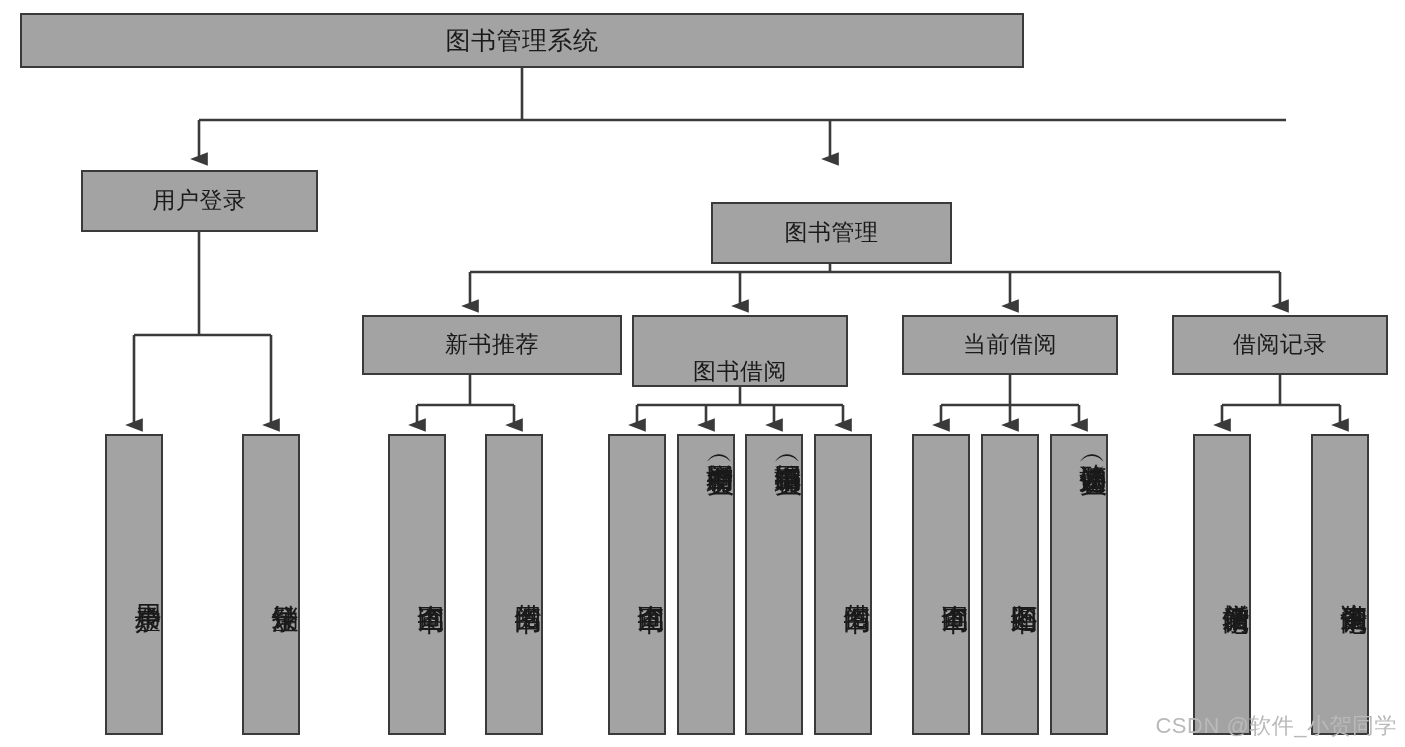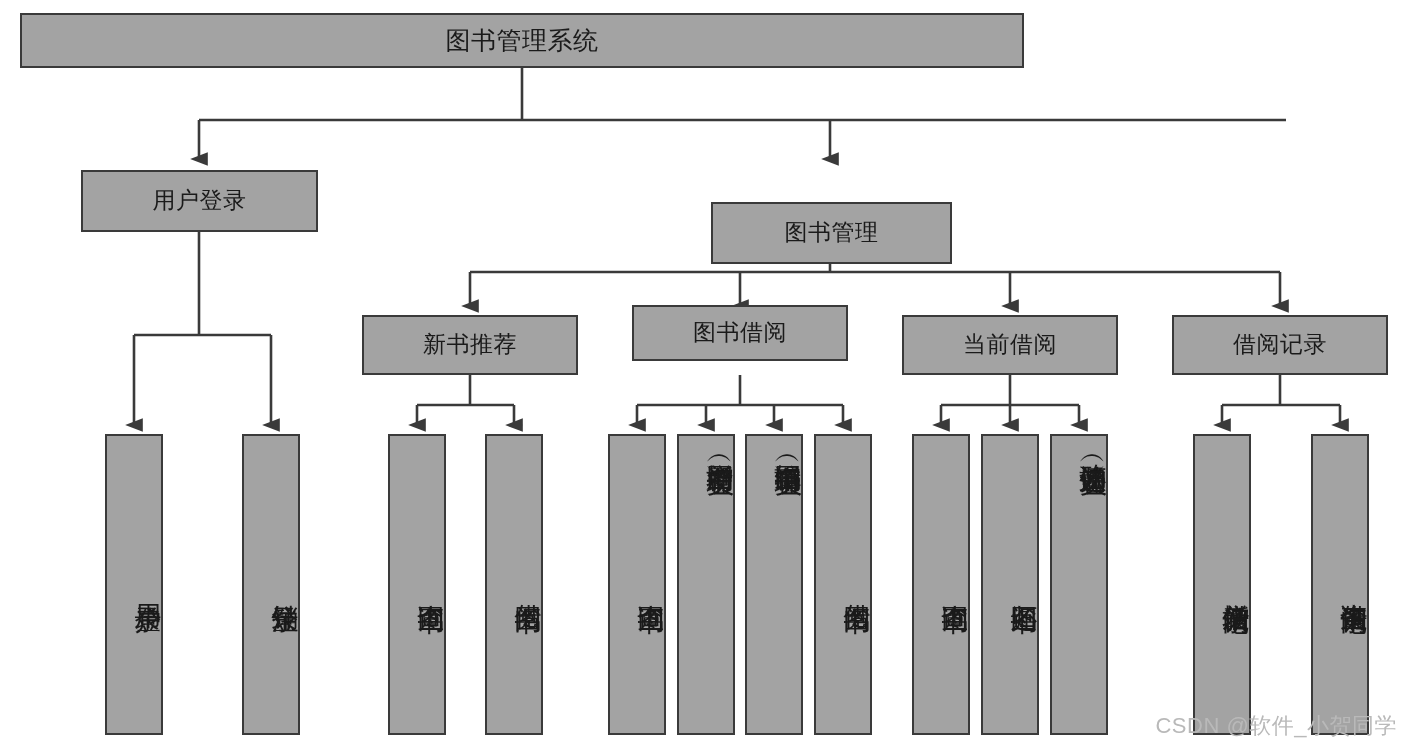--- a/index.html
+++ b/index.html
@@ -139,24 +139,24 @@
     <span class="cap">图书管理系统</span>
   </div>
 
   <div class="node n-l2" style="left:81px; top:170px; width:237px; height:62px;">
     <span class="cap">用户登录</span>
   </div>
   <div class="node n-l2" style="left:711px; top:170px; width:241px; height:62px;margin-top:32px;">
     <span class="cap">图书管理</span>
   </div>
 
-  <div class="node n-l3" style="left:362px; top:315px; width:216px; height:60px;">
+  <div class="node n-l3" style="left:362px; top:315px; width:260px; height:60px;">
     <span class="cap">新书推荐</span>
   </div>
-  <div class="node n-l3" style="left:632px; top:305px; width:216px; height:56px;">
+  <div class="node n-l3" style="left:632px; top:315px; width:216px; height:72px;align-items:flex-end;">
     <span class="cap">图书借阅</span>
   </div>
   <div class="node n-l3" style="left:1172px; top:315px; width:216px; height:60px;">
     <span class="cap">借阅记录</span>
   </div>
   <div class="node n-l3" style="left:902px; top:315px; width:216px; height:60px;">
     <span class="cap">当前借阅</span>
   </div>
 
   <div class="node n-leaf center" style="left:105px; top:434px; width:58px; height:301px;">

